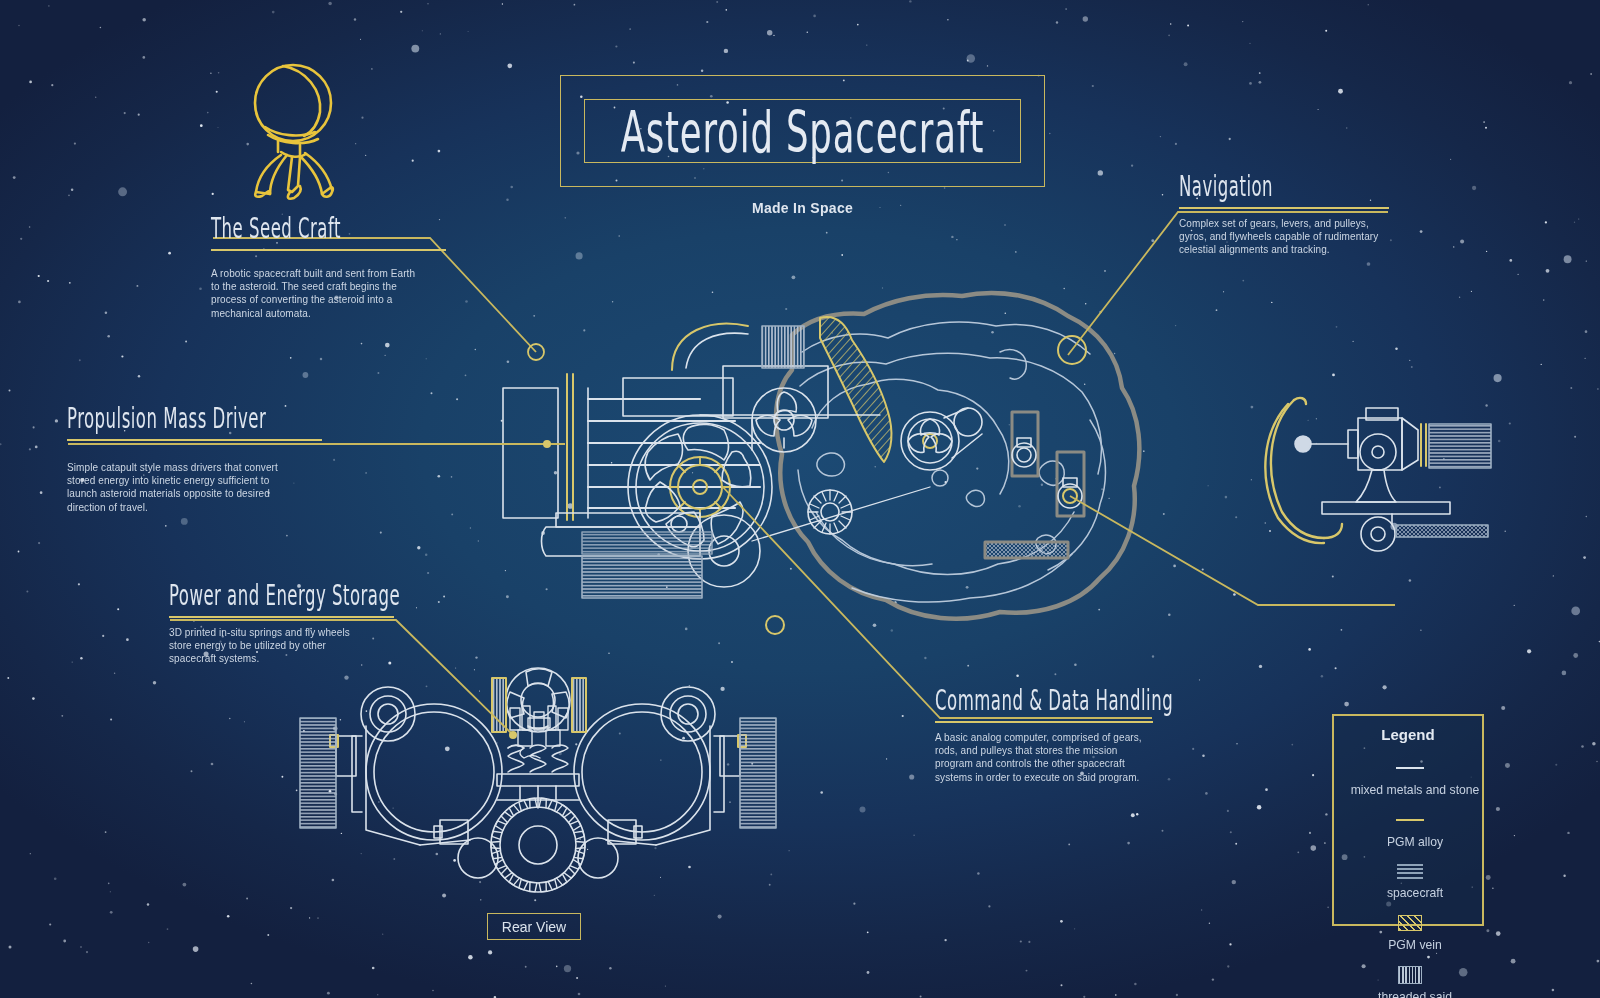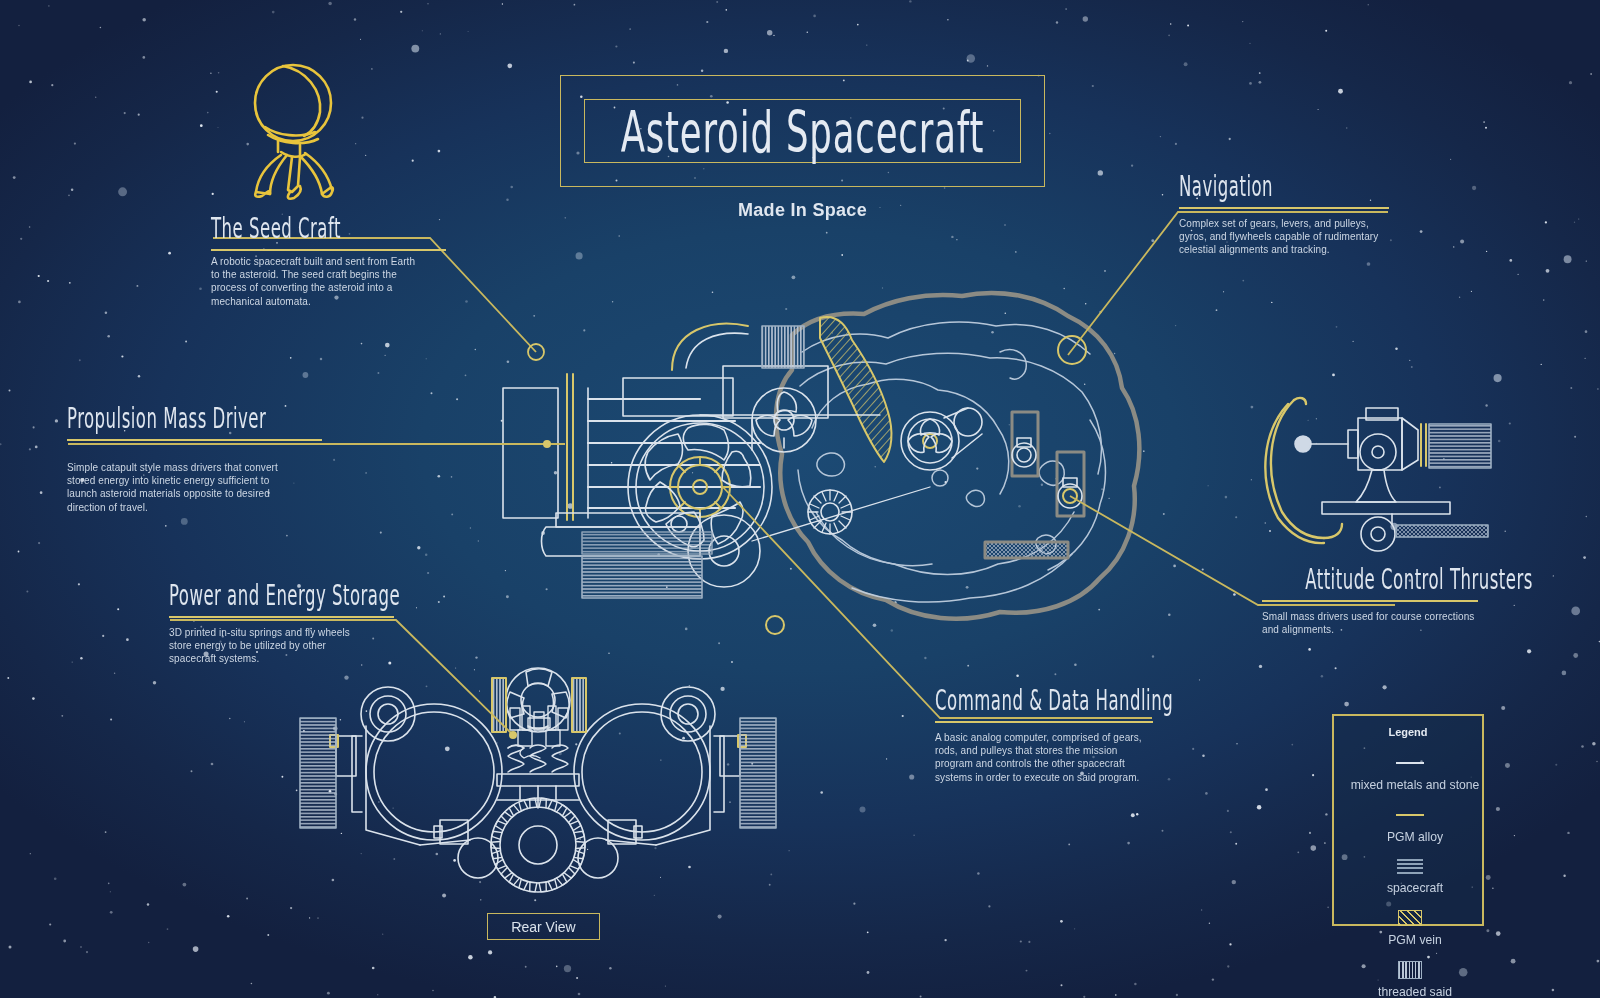--- a/index.html
+++ b/index.html
@@ -42,43 +42,43 @@
   }
   #titleBoxInner { width:100%; height:100%; border:1px solid #c9b85e; display:flex; align-items:center; justify-content:center; }
   #titleText {
     font-family:"DejaVu Sans Condensed","Liberation Sans",sans-serif;
     color:#e4eaf2; font-size:47px; letter-spacing:1px;
     transform: scaleX(0.84) scaleY(1.22);
     white-space:nowrap;
   }
   #subTitle {
     position:absolute; left:560px; top:200px; width:485px; text-align:center;
-    color:#dfe6ef; font-size:18px; font-weight:bold; letter-spacing:.3px;
+    color:#dfe6ef; font-size:14px; font-weight:bold; letter-spacing:.3px;
   }
   
   #legend {
     position:absolute; left:1332px; top:714px; width:152px; height:212px;
     border:2px solid #c9b85e; background:rgba(19,44,75,.45);
     padding:10px 0 0 0;
   }
-  #legendTitle { text-align:center; color:#e4eaf2; font-size:11px; font-weight:bold; margin-bottom:10px; }
+  #legendTitle { text-align:center; color:#e4eaf2; font-size:15px; font-weight:bold; margin-bottom:10px; }
   .lgRow { display:flex; align-items:center; margin:0 0 7px 14px;flex-direction:column; }
   .lgSwatch { width:30px; flex:0 0 30px; margin-right:10px; display:flex; flex-direction:column; justify-content:center; align-items:center; height:22px;}
   .lgText { color:#c6d1e0; font-size:12.2px; line-height:1.2; }
   .sw-line { width:28px; height:2px; background:#dbe3ec; }
   .sw-gold { width:28px; height:2px; background:#d8c76a; }
   .sw-elev { width:26px; height:15px; display:flex; flex-direction:column; justify-content:space-between; }
   .sw-elev i { display:block; height:2px; background:#8fa3b8; }
   .sw-vein { width:24px; height:16px; border:1.5px solid #d8c76a;
     background: repeating-linear-gradient(45deg, #d8c76a 0 1.5px, transparent 1.5px 5px); }
   .sw-gear { width:24px; height:18px; border:1px solid #9fb1c4;
     background: repeating-linear-gradient(90deg, #b9c6d6 0 1.5px, transparent 1.5px 3.2px); }
   
   #rearView {
-    position:absolute; left:487px; top:913px; width:113px; height:27px;
+    position:absolute; left:487px; top:913px; width:94px; height:27px;
     border:1.6px solid #c9b85e; display:flex; align-items:center; justify-content:center;
     color:#dbe3ec; font-size:14px;
   }
   svg { overflow:visible; }
 </style>
 </head>
 <body>
 
 <div id="stage">
 
@@ -964,46 +964,41 @@
   <div id="titleBox">
     <div id="titleBoxInner">
       <div id="titleText">Asteroid Spacecraft</div>
     </div>
   </div>
   <div id="subTitle">Made In Space</div>
 
   <div class="lbl" style="left:211px; top:220px; width:235px;">
     <div class="hdg">The Seed Craft</div>
     <div class="rule" style="width:235px;margin-top:6px;"></div>
-    <div class="body" style="margin-top:4px;width:205px;">A robotic spacecraft built and sent from Earth to the asteroid. The seed craft begins the process of converting the asteroid into a mechanical automata.</div>
+    <div class="body" style="margin-top:16px;width:205px;">A robotic spacecraft built and sent from Earth to the asteroid. The seed craft begins the process of converting the asteroid into a mechanical automata.</div>
   </div>
 
   <div class="lbl" style="left:67px; top:410px; width:255px;">
     <div class="hdg">Propulsion Mass Driver</div>
     <div class="rule" style="width:255px;margin-top:6px;"></div>
     <div class="body" style="margin-top:20px;width:215px;">Simple catapult style mass drivers that convert stored energy into kinetic energy sufficient to launch asteroid materials opposite to desired direction of travel.</div>
   </div>
 
   <div class="lbl" style="left:169px; top:587px; width:225px;">
     <div class="hdg">Power and Energy Storage</div>
     <div class="rule" style="width:225px;margin-top:6px;"></div>
     <div class="body" style="margin-top:8px;width:205px;">3D printed in-situ springs and fly wheels store energy to be utilized by other spacecraft systems.</div>
   </div>
 
   <div class="lbl" style="left:1179px; top:178px; width:210px;">
     <div class="hdg">Navigation</div>
     <div class="rule" style="width:210px;margin-top:6px;"></div>
     <div class="body" style="margin-top:8px;width:210px;">Complex set of gears, levers, and pulleys, gyros, and flywheels capable of rudimentary celestial alignments and tracking.</div>
   </div>
 
-  <div class="lbl" style="left:1262px; top:571px; width:216px; text-align:left;">
-    <div class="hdg right" style="text-align:right;">Attitude Control Thrusters</div>
-    <div class="rule" style="width:216px;margin-top:6px;"></div>
-    <div class="body" style="margin-top:8px;width:216px;">Small mass drivers used for course corrections and alignments.</div>
-  </div>
 
   <div class="lbl" style="left:935px; top:692px; width:218px;">
     <div class="hdg">Command &amp; Data Handling</div>
     <div class="rule" style="width:218px;margin-top:6px;"></div>
     <div class="body" style="margin-top:8px;width:222px;">A basic analog computer, comprised of gears, rods, and pulleys that stores the mission program and controls the other spacecraft systems in order to execute on said program.</div>
   </div>
 
   <div id="rearView">Rear View</div>
 
   <div id="legend">

